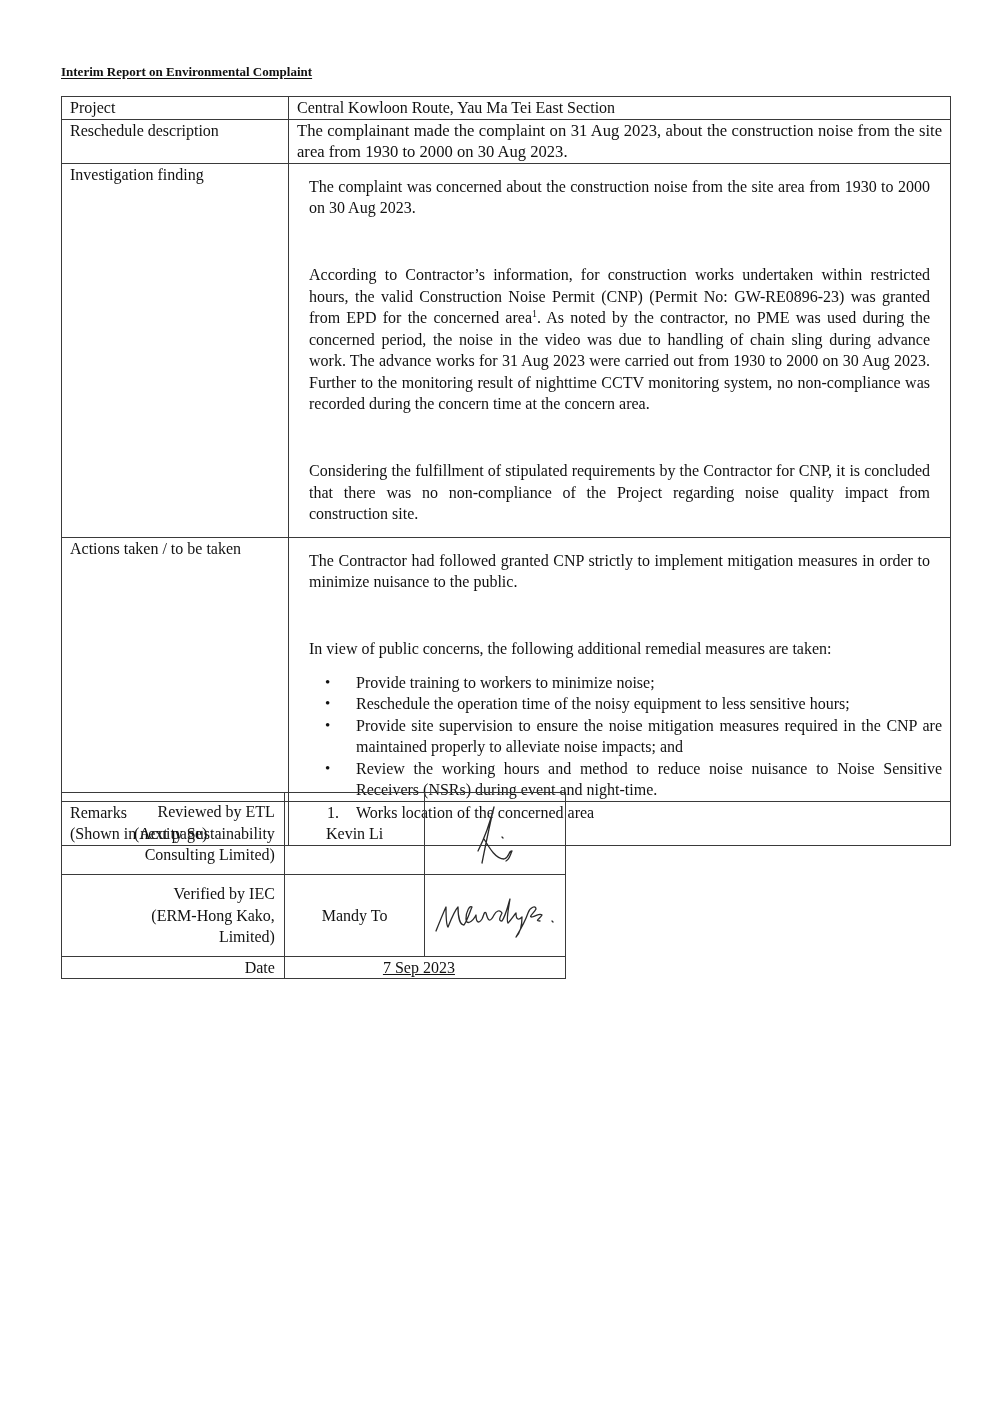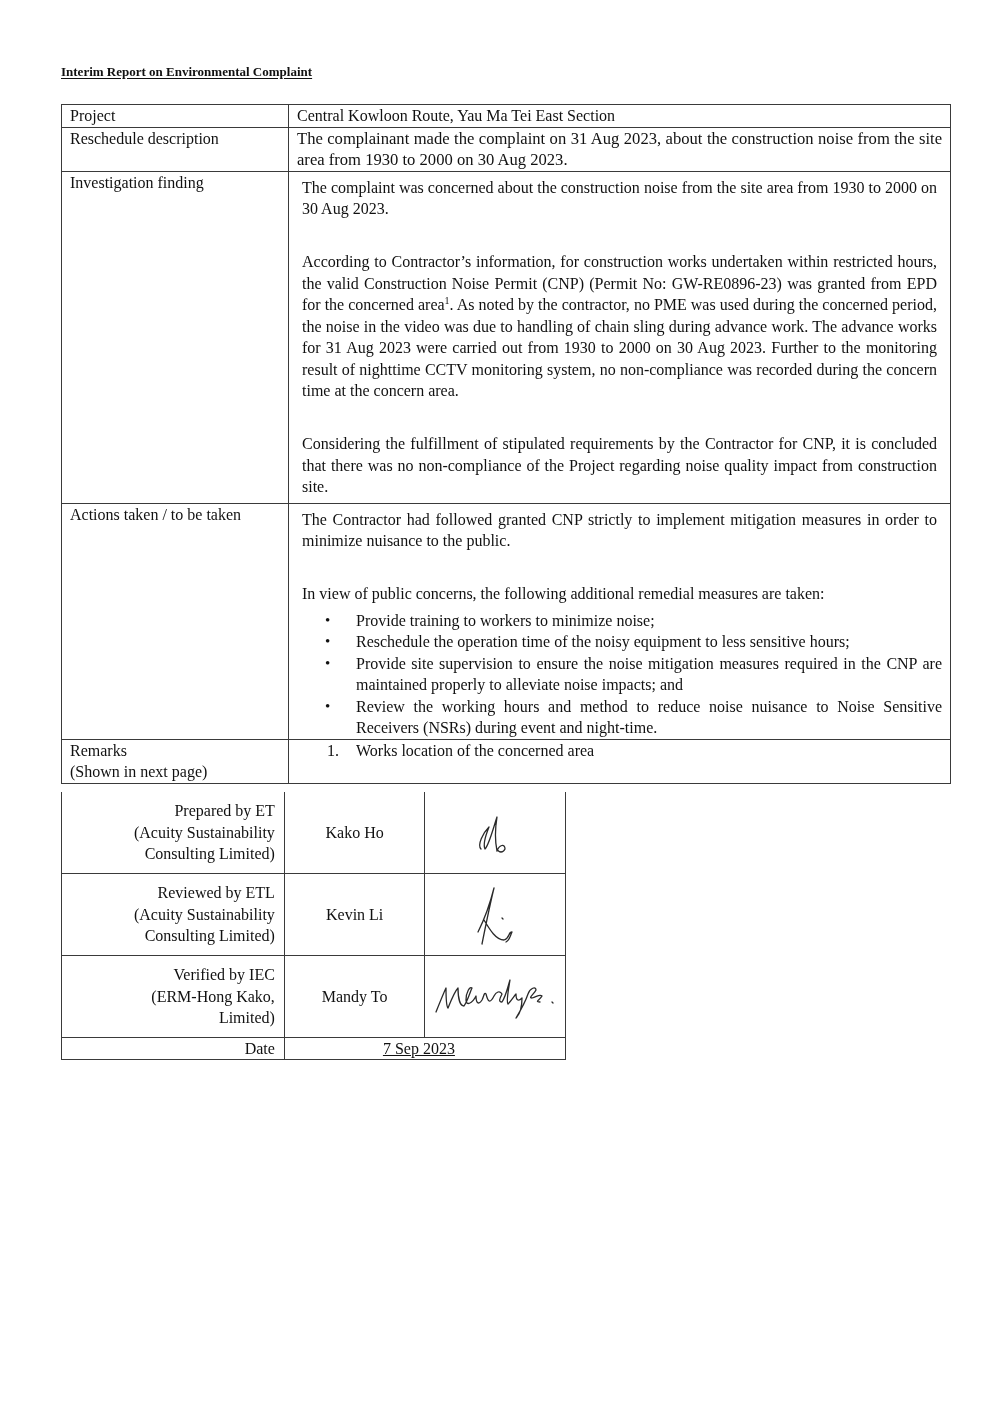--- a/index.html
+++ b/index.html
@@ -11,24 +11,24 @@
   .title {
     position: absolute; left: 61px; top: 61px;
     font-size: 13px; font-weight: bold; text-decoration: underline;
     text-underline-offset: 2px; line-height: 22px;
   }
   table { border-collapse: collapse; position: absolute; }
   td {
     border: 1px solid #3a3a3a; vertical-align: top;
     font-size: 16px; line-height: 21.5px; padding: 0;
   }
-  .main { left: 61px; top: 104px; width: 890px; }
+  .main { left: 61px; top: 96px; width: 890px; }
   .main td.lab { width: 210px; padding: 0 8px; }
   .main td.val { padding: 0 8px 0 8px; text-align: justify; }
-  .para { margin: 5px; }
+  .para { margin: 12px; }
   .gap { height: 21.5px; }
   ul.bullets { margin: 0; padding: 0 0 0 59px; list-style: none; }
   ul.bullets li { position: relative; }
   ul.bullets li .dot {
     position: absolute; left: -31px; top: 0; font-size: 15px;
   }
   ol.remarks { margin: 0; padding: 0 0 0 59px; list-style: none; }
   ol.remarks li { position: relative; }
   ol.remarks li .num { position: absolute; left: -29px; top: 0; }
   sup { font-size: 10px; line-height: 0; }
@@ -92,33 +92,20 @@
       <ol class="remarks">
         <li><span class="num">1.</span><span>Works location of the concerned area</span></li>
       </ol>
     </td>
   </tr>
 </tbody>
   </table>
 
 <table class="sign">
   <tbody>
-      <tr class="first">
-    <td class="role">
-      <div>Prepared by ET</div>
-      <div>(Acuity Sustainability</div>
-      <div>Consulting Limited)</div>
-    </td>
-    <td class="name">Kako Ho</td>
-    <td class="sig">
-      <svg width="60" height="56" viewBox="0 0 60 56">
-        <path d="M16 44 C12 40 18 28 24 22 C20 32 18 40 20 44 C24 40 28 24 32 12 C30 24 30 36 32 46 C34 40 40 38 40 44 C38 48 34 48 32 44"></path>
-      </svg>
-    </td>
-  </tr>
   <tr>
     <td class="role">
       <div>Reviewed by ETL</div>
       <div>(Acuity Sustainability</div>
       <div>Consulting Limited)</div>
     </td>
     <td class="name">Kevin Li</td>
     <td class="sig">
       <svg width="70" height="70" viewBox="0 0 70 70">
         <path d="M22 64 C26 44 30 24 34 8 C30 24 24 40 18 52 M24 40 C30 50 36 60 44 60 C50 58 48 52 52 52 C50 56 50 60 46 62"></path>

